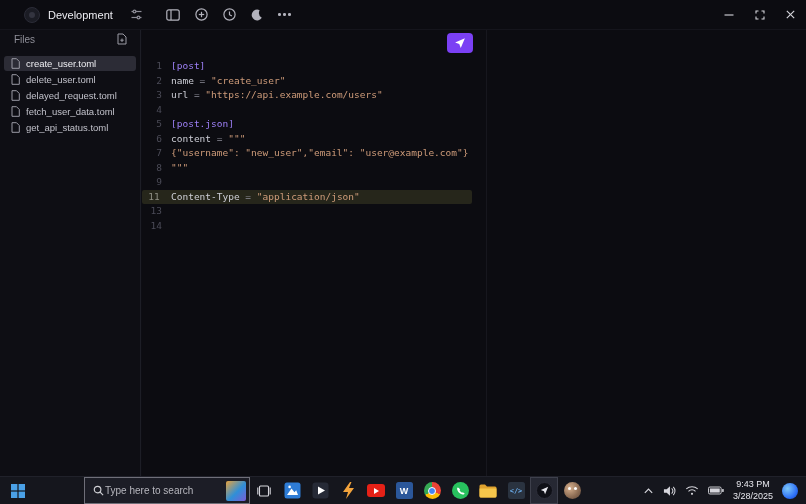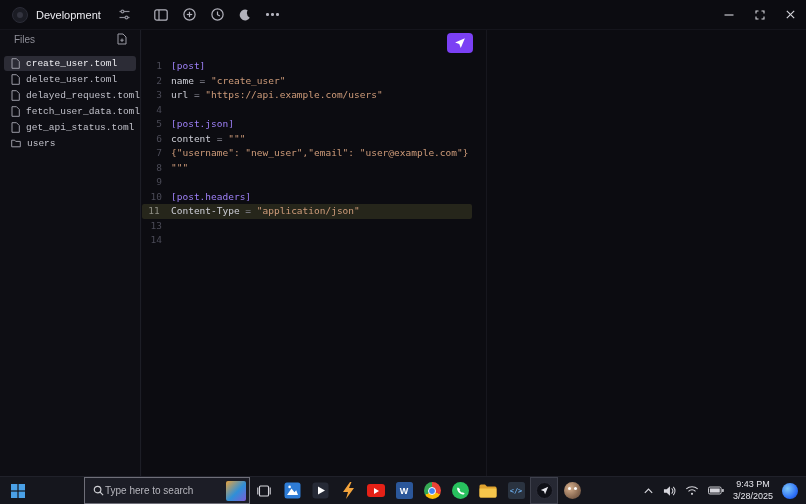--- a/index.html
+++ b/index.html
@@ -2,40 +2,40 @@
 <html><head>
 <meta charset="utf-8">
 <style>
   *{margin:0;padding:0;box-sizing:border-box;}
   html,body{width:806px;height:504px;}
   body{position:relative;overflow:hidden;background:#0d0d13;color:#c8c8d0;
        font-family:"Liberation Sans",sans-serif;}
 
   
   .titlebar{position:absolute;top:0;left:0;width:806px;height:30px;background:#0c0c11;
-            display:flex;z-index:5;border-bottom:1px solid #15151c;}
+            display:flex;z-index:5;border-bottom:1px solid #15151c;padding-left:12px;}
   .tb-ws{width:141px;height:100%;display:flex;align-items:center;gap:8px;padding:0 10px 0 12px;flex:none;}
   .ws-avatar{width:16px;height:16px;border-radius:50%;background:#1b1c24;border:1px solid #2b2c37;position:relative;flex:none;}
   .ws-avatar::after{content:"";position:absolute;inset:4px;border-radius:50%;background:#33343f;}
   .ws-name{font-size:11px;color:#ececf1;white-space:nowrap;}
   .ws-settings{margin-left:auto;color:#8d8d97;display:flex;}
   .tb-icons{display:flex;align-items:center;gap:15px;margin-left:13px;color:#b2b2bc;}
   .tb-icons .ic{display:flex;align-items:center;}
   .dots{display:flex;gap:2.5px;}
   .dots i{width:2.5px;height:2.5px;border-radius:50%;background:#b2b2bc;}
   .win-controls{margin-left:auto;display:flex;height:100%;}
   .wc{width:31px;height:100%;display:flex;align-items:center;justify-content:center;color:#d8d8de;}
 
   
   .sidebar{position:absolute;top:20px;left:0;width:141px;bottom:28px;background:#0e0e14;
            border-right:1px solid #1d1e26;padding-top:13px;}
   .sb-head{display:flex;align-items:center;padding:0 12px 11px 14px;color:#8f8f99;font-size:10px;}
   .sb-head .label{flex:1;}
   .sb-head .newfile{display:flex;color:#9a9aa4;}
-  .sb-items{padding:0 4px;display:flex;flex-direction:column;gap:1px;font-family:Liberation Mono, monospace;}
+  .sb-items{padding:0 4px;display:flex;flex-direction:column;gap:1px;}
   .sb-item{display:flex;align-items:center;gap:6px;height:15px;padding:0 7px;border-radius:3px;
            font-size:9.5px;color:#c2c2cb;white-space:nowrap;}
   .sb-item.selected{background:#2c2c36;color:#eeeef2;}
   .sb-item .fico{display:flex;flex:none;color:#9a9aa4;}
 
   
   .main{position:absolute;top:30px;left:142px;right:0;bottom:28px;display:flex;background:#0c0c11;}
   .editor{width:345px;flex:none;position:relative;padding-top:29px;border-right:1px solid #17171e;}
   .send-btn{position:absolute;top:3px;right:13px;width:26px;height:20px;border-radius:4px;
             background:#7b40f4;display:flex;align-items:center;justify-content:center;}
@@ -201,28 +201,20 @@
       <span>fetch_user_data.toml</span>
     </div>
     <div class="sb-item">
       <span class="fico">
           <svg width="9" height="11" viewBox="0 0 9 11" fill="none" stroke="currentColor" stroke-width="1">
             <path d="M1 0.7 h4.5 l2.8 2.8 v6.8 H1 Z"></path>
           </svg>
         </span>
       <span>get_api_status.toml</span>
     </div>
-    <div class="sb-item">
-      <span class="fico">
-          <svg width="10" height="9" viewBox="0 0 10 9" fill="none" stroke="currentColor" stroke-width="1">
-            <path d="M0.7 1.2 h3 l1 1.2 h4.6 v5.4 H0.7 Z"></path>
-          </svg>
-        </span>
-      <span>users</span>
-    </div>
   </div>
 </div>
 
 <div class="main">
 
   <div class="editor">
     <div class="send-btn">
       <svg width="12" height="12" viewBox="0 0 16 16" fill="#ffffff">
         <path d="M1.5 7.2 L14.5 1.5 L9 14.5 L7 9.2 Z"></path>
       </svg>
@@ -256,24 +248,20 @@
       <span class="ln">7</span>
       <span class="lc"><span class="tok-str">{"username": "new_user","email": "user@example.com"}</span></span>
     </div>
     <div class="eline">
       <span class="ln">8</span>
       <span class="lc"><span class="tok-str">"""</span></span>
     </div>
     <div class="eline">
       <span class="ln">9</span>
       <span class="lc"></span>
-    </div>
-    <div class="eline">
-      <span class="ln">10</span>
-      <span class="lc"><span class="tok-sec">[post.headers]</span></span>
     </div>
     <div class="eline active">
       <span class="ln">11</span>
       <span class="lc"><span class="tok-key">Content-Type</span><span class="tok-op"> = </span><span class="tok-str">"application/json"</span></span>
     </div>
     <div class="eline">
       <span class="ln">13</span>
       <span class="lc"></span>
     </div>
     <div class="eline">

